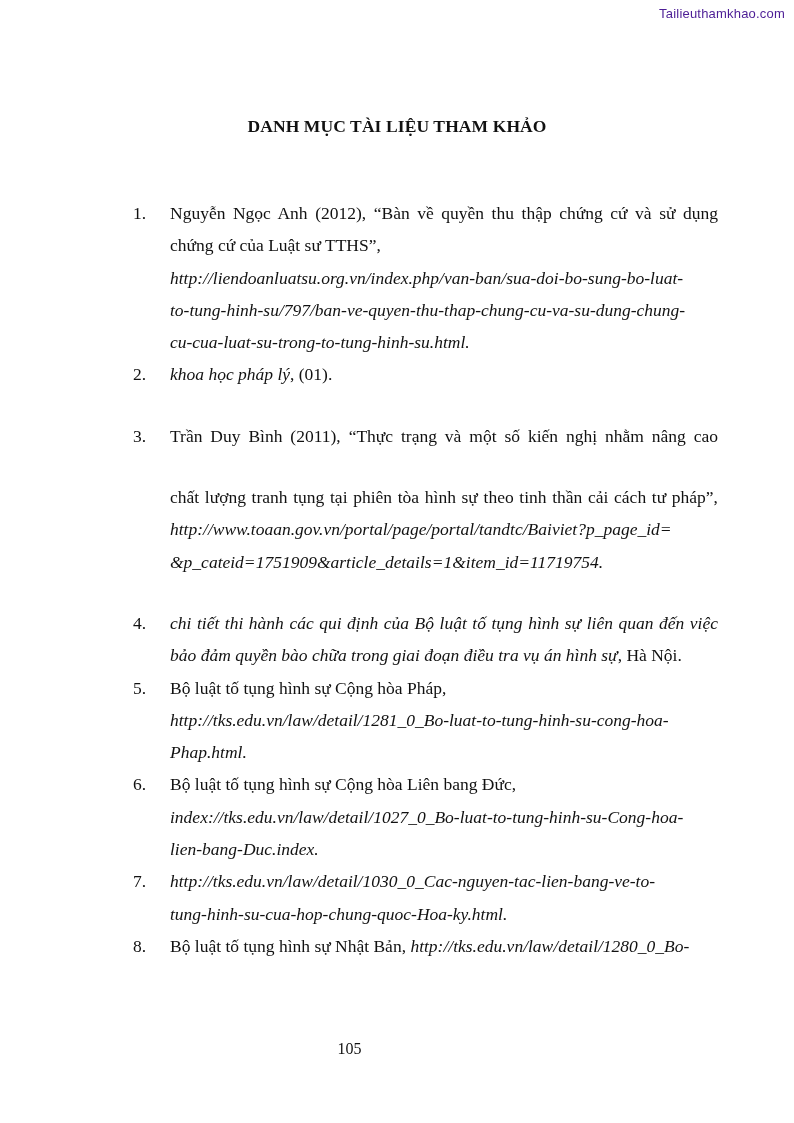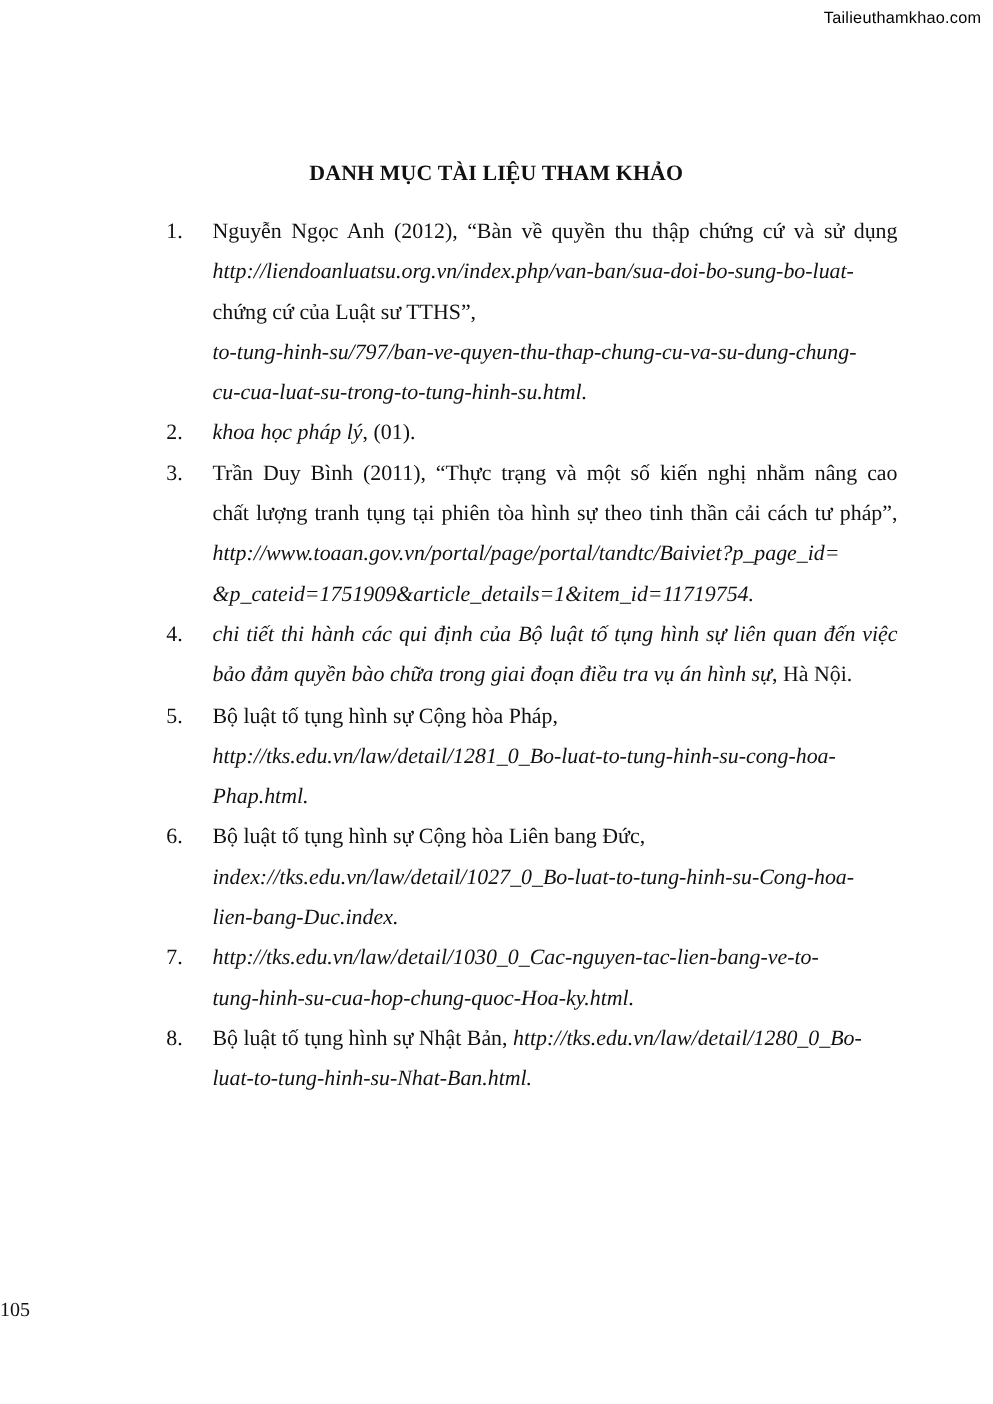--- a/index.html
+++ b/index.html
@@ -1,42 +1,42 @@
 <!DOCTYPE html>
 <html><head>
 <meta charset="utf-8">
 <style>
   html, body { margin: 0; padding: 0; background: #ffffff; }
   body { width: 794px; height: 1123px; position: relative; overflow: hidden;
          font-family: "Liberation Serif", "DejaVu Serif", serif; color: #111; }
   .watermark { position: absolute; top: 6px; right: 9px; font-family: "Liberation Sans", sans-serif;
-               font-size: 13px; color: #000000; letter-spacing: 0.2px; }
-  .title { position: absolute; top: 128px; left: 0; width: 794px; text-align: center;
+               font-size: 13px; color: #4c1d95; letter-spacing: 0.2px; }
+  .title { position: absolute; top: 116px; left: 0; width: 794px; text-align: center;
            font-weight: bold; font-size: 17.5px; letter-spacing: 0.1px; }
   .refs { position: absolute; top: 168px; left: 133px; width: 585px; }
   .ref { position: relative; padding-left: 37px; font-size: 17.5px; line-height: 32.3px; }
   .ref .num { position: absolute; left: 0; top: 0; }
   .ref .line { display: block; white-space: nowrap; }
-  .ref .line.j { text-align: justify; text-align-last: justify; white-space: normal; }
+  .ref .line.j { text-align: justify; text-align-last: justify; white-space: normal; margin-top: 29px; }
   .it { font-style: italic; }
-  .page-num { position: absolute; top: 1040px; left: 0; width: 699px; font-size: 16px; }
+  .page-num { position: absolute; top: 1040px; left: 0; width: 699px; text-align: center; font-size: 16px; }
 </style>
 </head>
 <body>
 
 <div class="watermark">Tailieuthamkhao.com</div>
 
 <div class="title">DANH MỤC TÀI LIỆU THAM KHẢO</div>
 
 <div class="refs" id="refs">
     <div class="ref">
       <span class="num">1.</span>
       <span class="line j"><span>Nguyễn Ngọc Anh (2012), “Bàn về quyền thu thập chứng cứ và sử dụng</span></span>
+      <span class="line"><span>chứng cứ của Luật sư TTHS”,</span></span>
       <span class="line"><span class="it">http://liendoanluatsu.org.vn/index.php/van-ban/sua-doi-bo-sung-bo-luat-</span></span>
-      <span class="line"><span>chứng cứ của Luật sư TTHS”,</span></span>
       <span class="line"><span class="it">to-tung-hinh-su/797/ban-ve-quyen-thu-thap-chung-cu-va-su-dung-chung-</span></span>
       <span class="line"><span class="it">cu-cua-luat-su-trong-to-tung-hinh-su.html.</span></span>
     </div>
     <div class="ref">
       <span class="num">2.</span>
       <span class="line"><span class="it">khoa học pháp lý</span><span>, (01).</span></span>
     </div>
     <div class="ref">
       <span class="num">3.</span>
       <span class="line j"><span>Trần Duy Bình (2011), “Thực trạng và một số kiến nghị nhằm nâng cao</span></span>
@@ -62,17 +62,16 @@
       <span class="line"><span class="it">lien-bang-Duc.index.</span></span>
     </div>
     <div class="ref">
       <span class="num">7.</span>
       <span class="line"><span class="it">http://tks.edu.vn/law/detail/1030_0_Cac-nguyen-tac-lien-bang-ve-to-</span></span>
       <span class="line"><span class="it">tung-hinh-su-cua-hop-chung-quoc-Hoa-ky.html.</span></span>
     </div>
     <div class="ref">
       <span class="num">8.</span>
       <span class="line"><span>Bộ luật tố tụng hình sự Nhật Bản, </span><span class="it">http://tks.edu.vn/law/detail/1280_0_Bo-</span></span>
-      <span class="line"><span class="it">luat-to-tung-hinh-su-Nhat-Ban.html.</span></span>
     </div>
   </div>
 
 <div class="page-num">105</div>
 
 </body></html>

